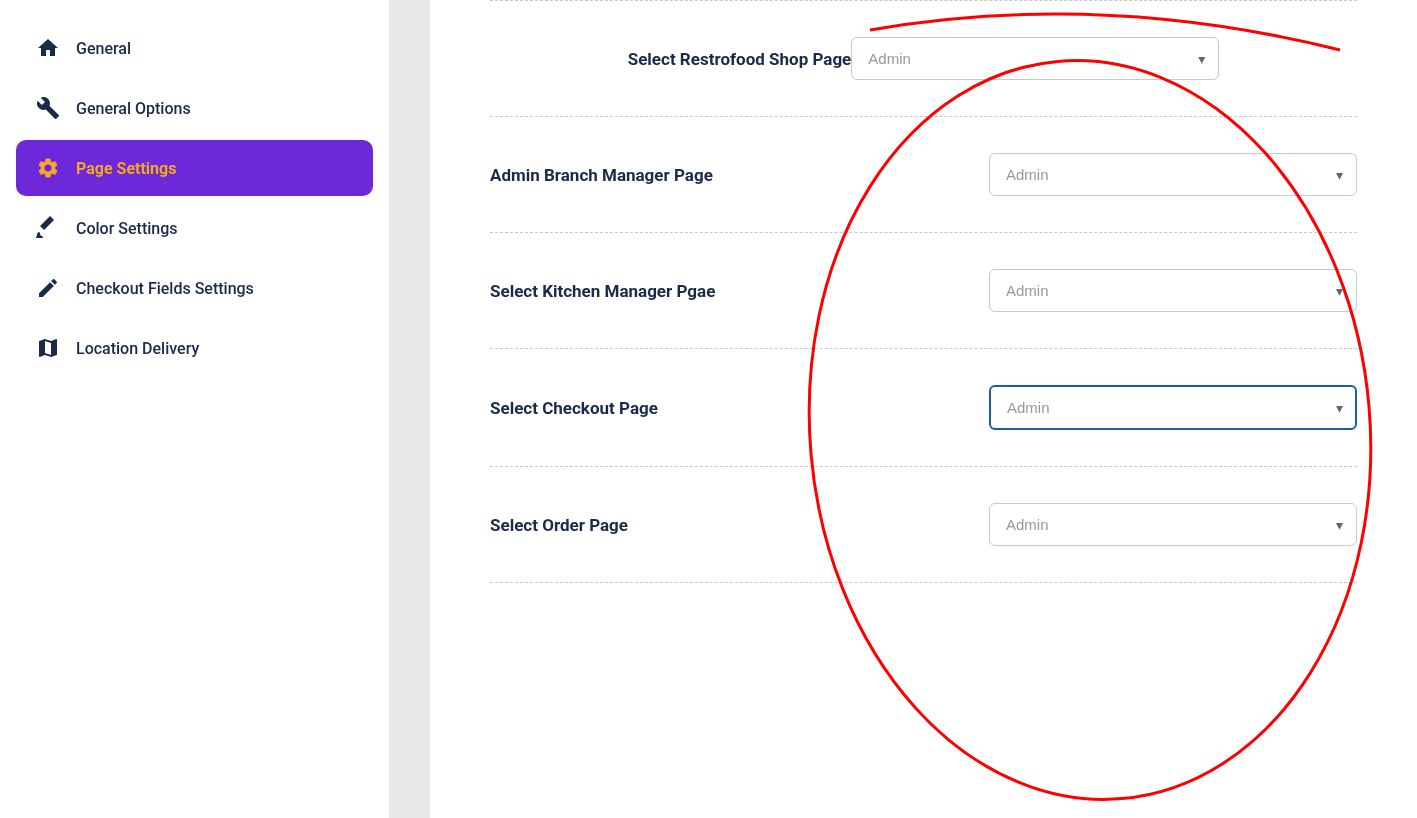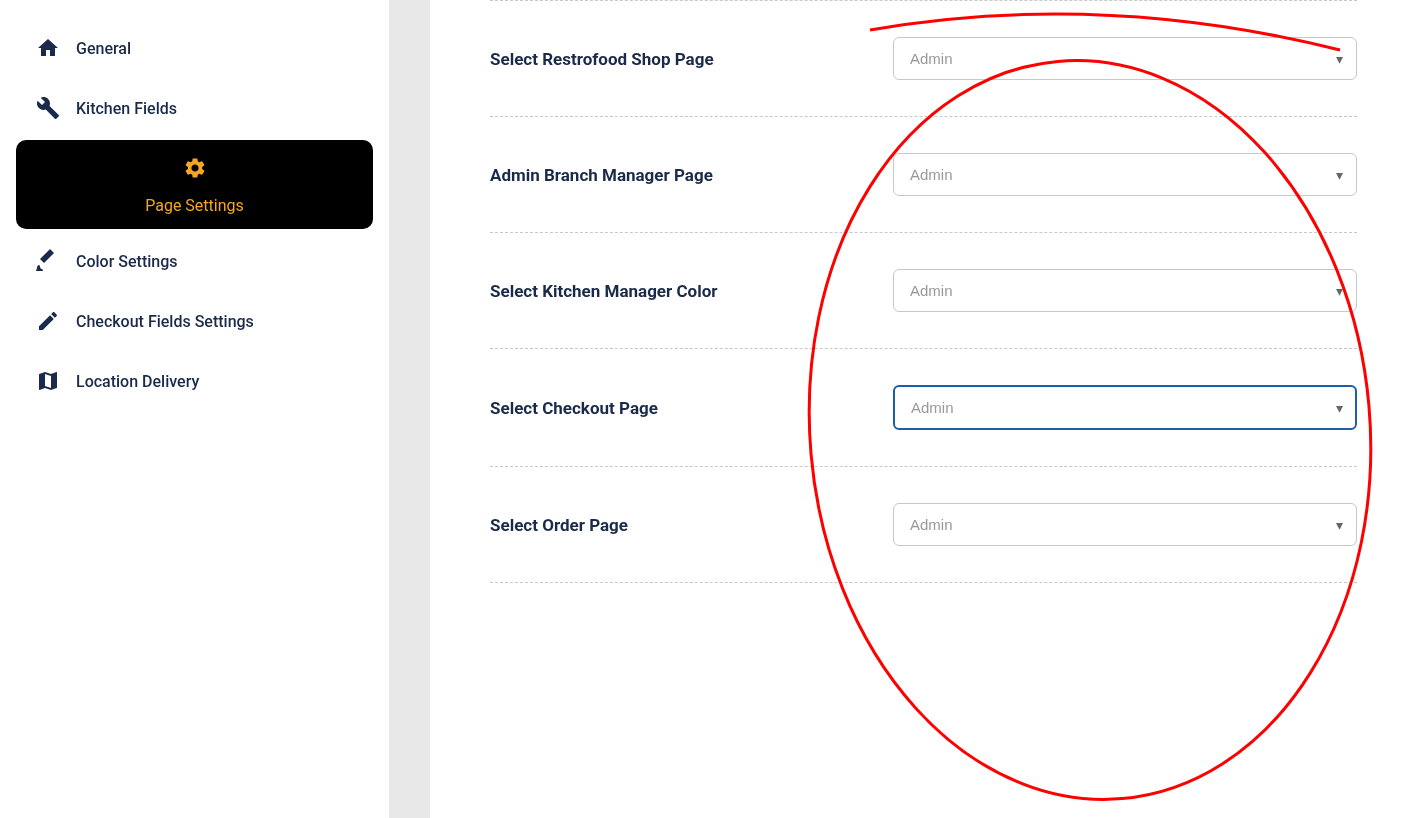--- a/index.html
+++ b/index.html
@@ -30,24 +30,23 @@
       padding: 14px 18px;
       border-radius: 10px;
       cursor: pointer;
       color: #1a2a4a;
       font-size: 16px;
       font-weight: 500;
       transition: background 0.15s;
     }
 
     .sidebar-item.active {
-      background: #000000;
+      background: #6d28d9;
       color: #f5a623;
-      font-weight: 400;
-      flex-direction: column;
+      font-weight: 700;
     }
 
     .sidebar-item.active .sidebar-icon {
       color: #f5a623;
     }
 
     .sidebar-icon {
       width: 28px;
       height: 28px;
       display: flex;
@@ -75,32 +74,33 @@
     .settings-row {
       display: flex;
       align-items: center;
       justify-content: space-between;
       padding: 36px 0;
       border-bottom: 1.5px dashed #c8c8c8;
     }
 
     .settings-row:first-child {
       border-top: 1.5px dashed #c8c8c8;
+      justify-content: center;
     }
 
     .settings-label {
       font-size: 17px;
       font-weight: 700;
       color: #1a2a4a;
       flex: 0 0 auto;
     }
 
     .settings-select-wrapper {
       position: relative;
-      width: 464px;
+      width: 368px;
       flex-shrink: 0;
     }
 
     .settings-select {
       width: 100%;
       padding: 12px 16px;
       font-size: 15px;
       color: #999;
       border: 1.5px solid #c8c8c8;
       border-radius: 6px;
@@ -157,21 +157,21 @@
     <span>General</span>
   </div>
 
 
   <div class="sidebar-item">
     <span class="sidebar-icon">
       <svg viewBox="0 0 24 24" fill="currentColor">
         <path d="M22.7 19l-9.1-9.1c.9-2.3.4-5-1.5-6.9-2-2-5-2.4-7.4-1.3L9 6 6 9 1.6 4.7C.4 7.1.9 10.1 2.9 12.1c1.9 1.9 4.6 2.4 6.9 1.5l9.1 9.1c.4.4 1 .4 1.4 0l2.3-2.3c.5-.4.5-1.1.1-1.4z"></path>
       </svg>
     </span>
-    <span>Kitchen Fields</span>
+    <span>General Options</span>
   </div>
 
 
   <div class="sidebar-item active">
     <span class="sidebar-icon">
       <svg viewBox="0 0 24 24" fill="currentColor">
         <path d="M19.14,12.94c0.04-0.3,0.06-0.61,0.06-0.94c0-0.32-0.02-0.64-0.07-0.94l2.03-1.58c0.18-0.14,0.23-0.41,0.12-0.61 l-1.92-3.32c-0.12-0.22-0.37-0.29-0.59-0.22l-2.39,0.96c-0.5-0.38-1.03-0.7-1.62-0.94L14.4,2.81c-0.04-0.24-0.24-0.41-0.48-0.41 h-3.84c-0.24,0-0.43,0.17-0.47,0.41L9.25,5.35C8.66,5.59,8.12,5.92,7.63,6.29L5.24,5.33c-0.22-0.08-0.47,0-0.59,0.22L2.74,8.87 C2.62,9.08,2.66,9.34,2.86,9.48l2.03,1.58C4.84,11.36,4.8,11.69,4.8,12s0.02,0.64,0.07,0.94l-2.03,1.58 c-0.18,0.14-0.23,0.41-0.12,0.61l1.92,3.32c0.12,0.22,0.37,0.29,0.59,0.22l2.39-0.96c0.5,0.38,1.03,0.7,1.62,0.94l0.36,2.54 c0.05,0.24,0.24,0.41,0.48,0.41h3.84c0.24,0,0.44-0.17,0.47-0.41l0.36-2.54c0.59-0.24,1.13-0.56,1.62-0.94l2.39,0.96 c0.22,0.08,0.47,0,0.59-0.22l1.92-3.32c0.12-0.22,0.07-0.47-0.12-0.61L19.14,12.94z M12,15.6c-1.98,0-3.6-1.62-3.6-3.6 s1.62-3.6,3.6-3.6s3.6,1.62,3.6,3.6S13.98,15.6,12,15.6z"></path>
       </svg>
     </span>
     <span>Page Settings</span>
@@ -223,21 +223,21 @@
     <label class="settings-label">Admin Branch Manager Page</label>
     <div class="settings-select-wrapper">
       <select class="settings-select">
         <option>Admin</option>
       </select>
       <span class="select-arrow">▾</span>
     </div>
   </div>
 
   <div class="settings-row">
-    <label class="settings-label">Select Kitchen Manager Color</label>
+    <label class="settings-label">Select Kitchen Manager Pgae</label>
     <div class="settings-select-wrapper">
       <select class="settings-select">
         <option>Admin</option>
       </select>
       <span class="select-arrow">▾</span>
     </div>
   </div>
 
   <div class="settings-row">
     <label class="settings-label">Select Checkout Page</label>

